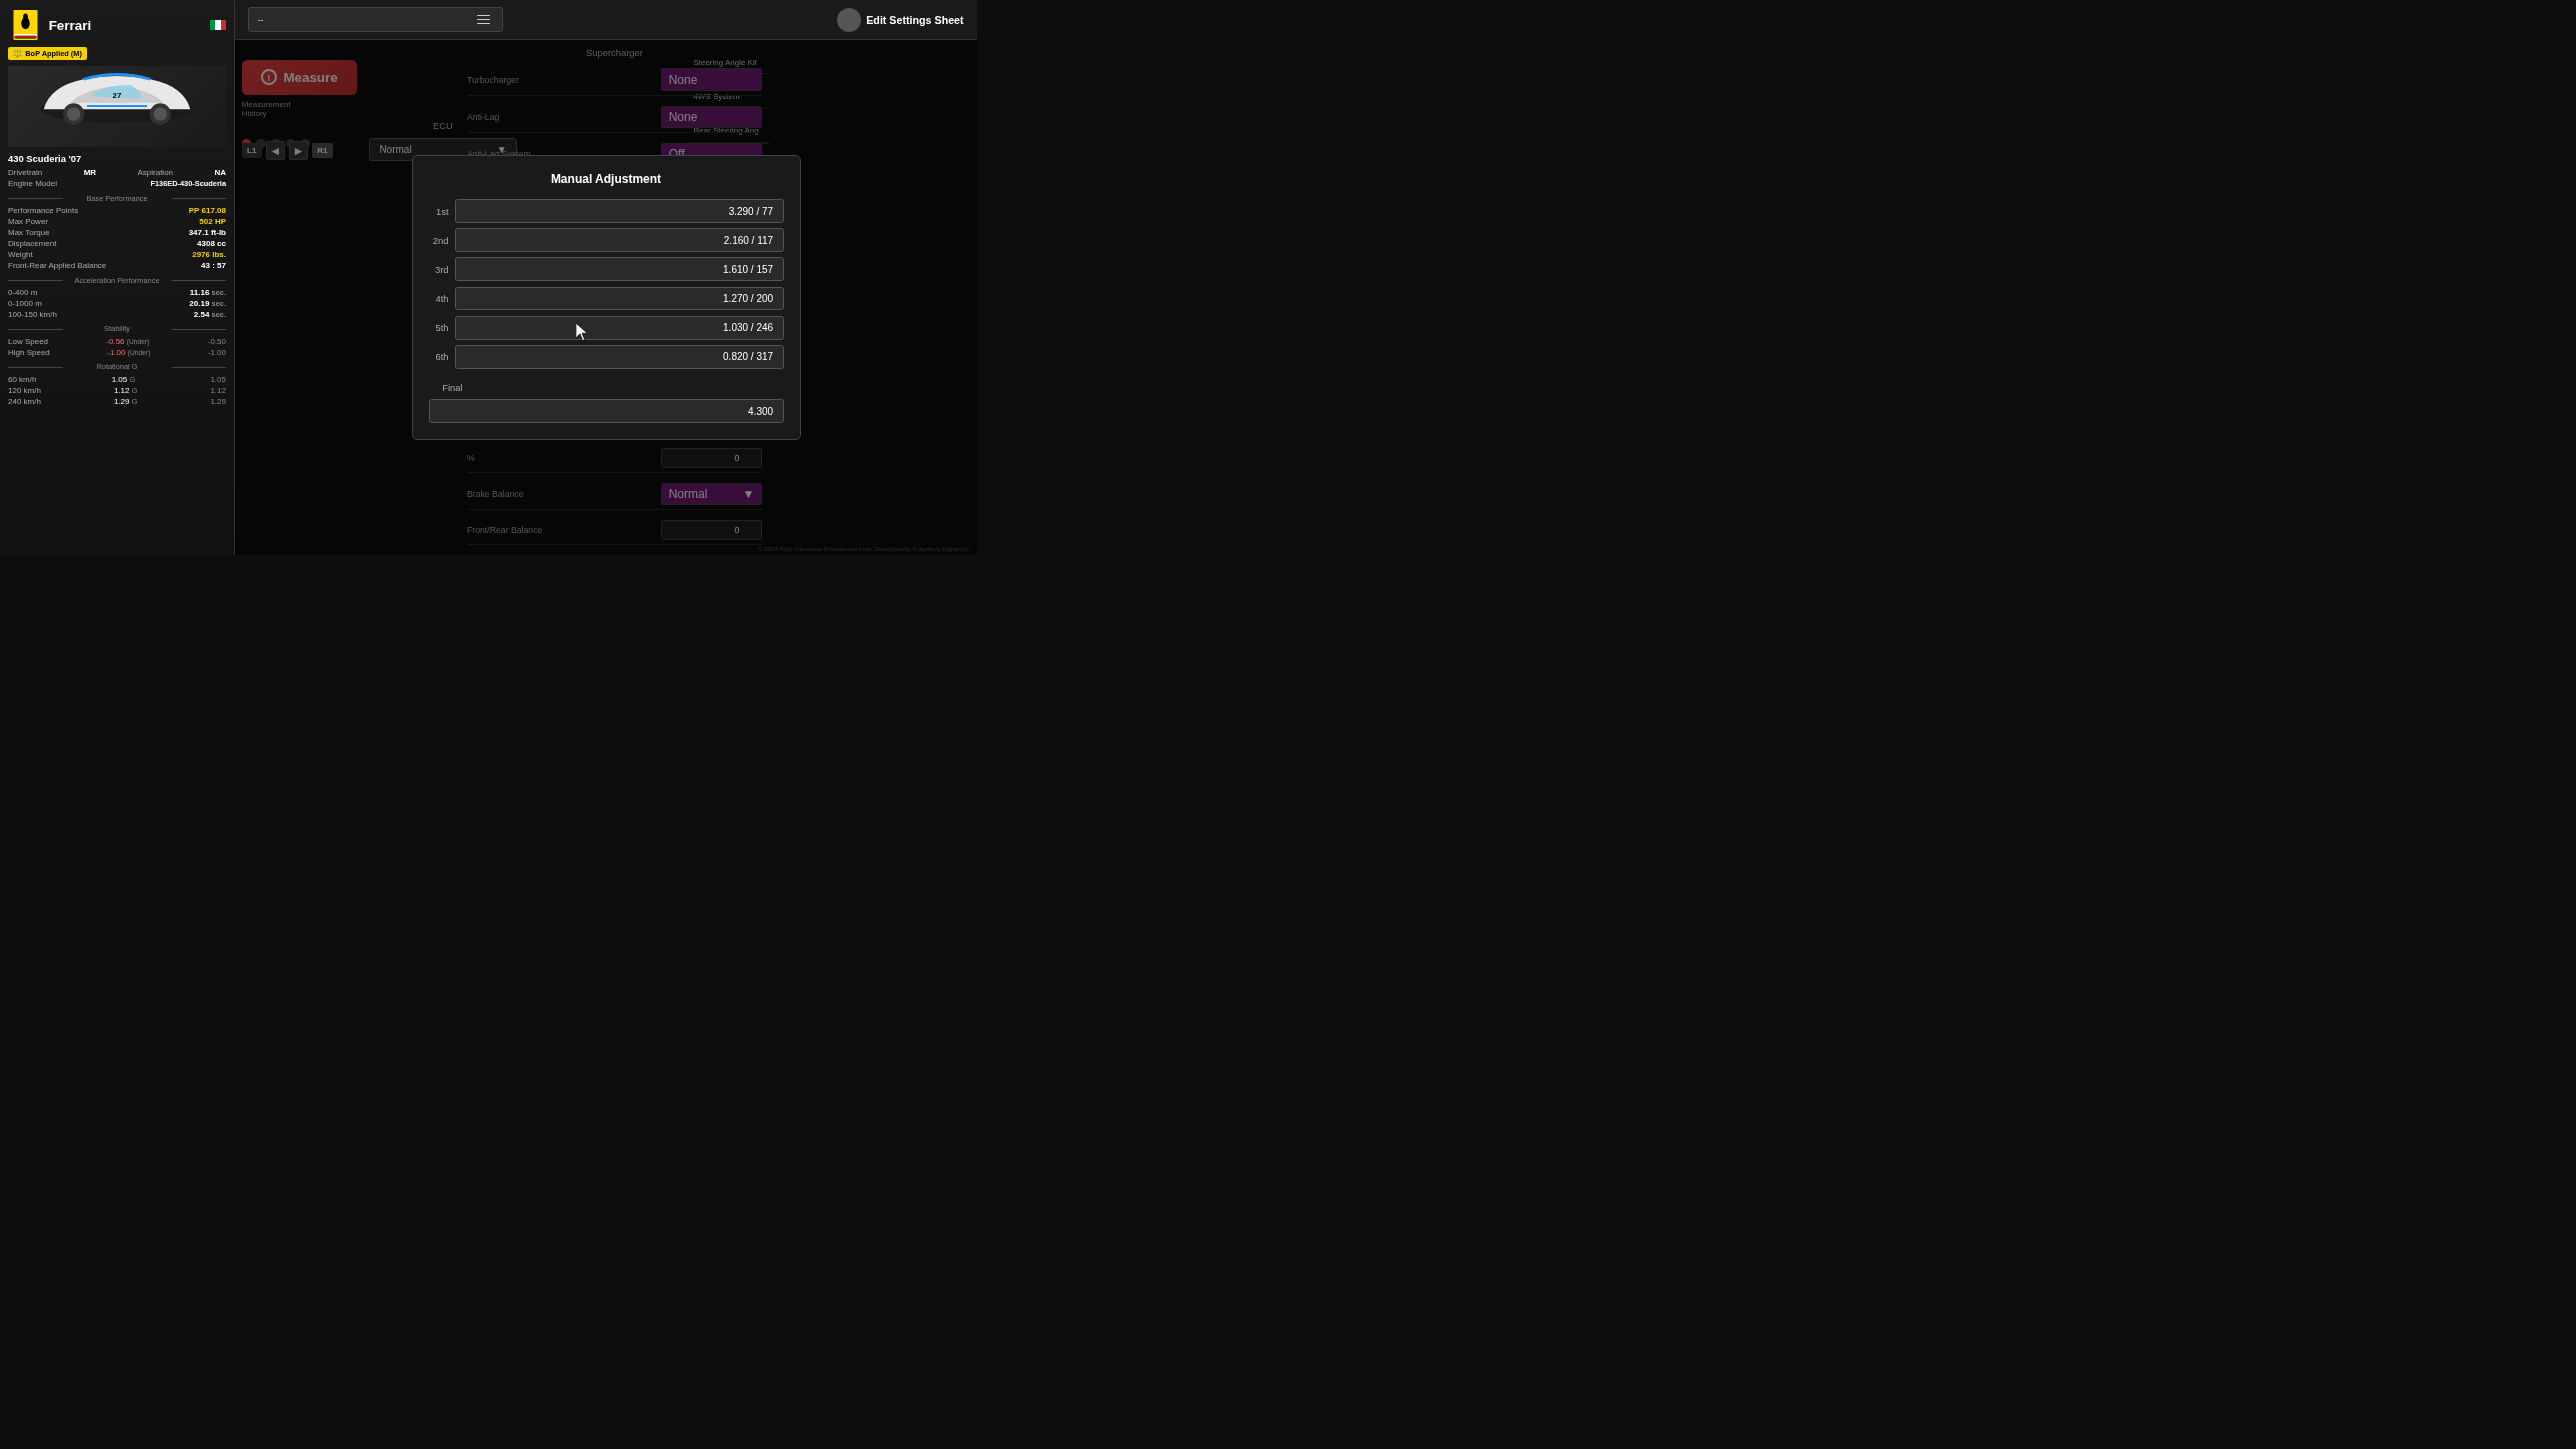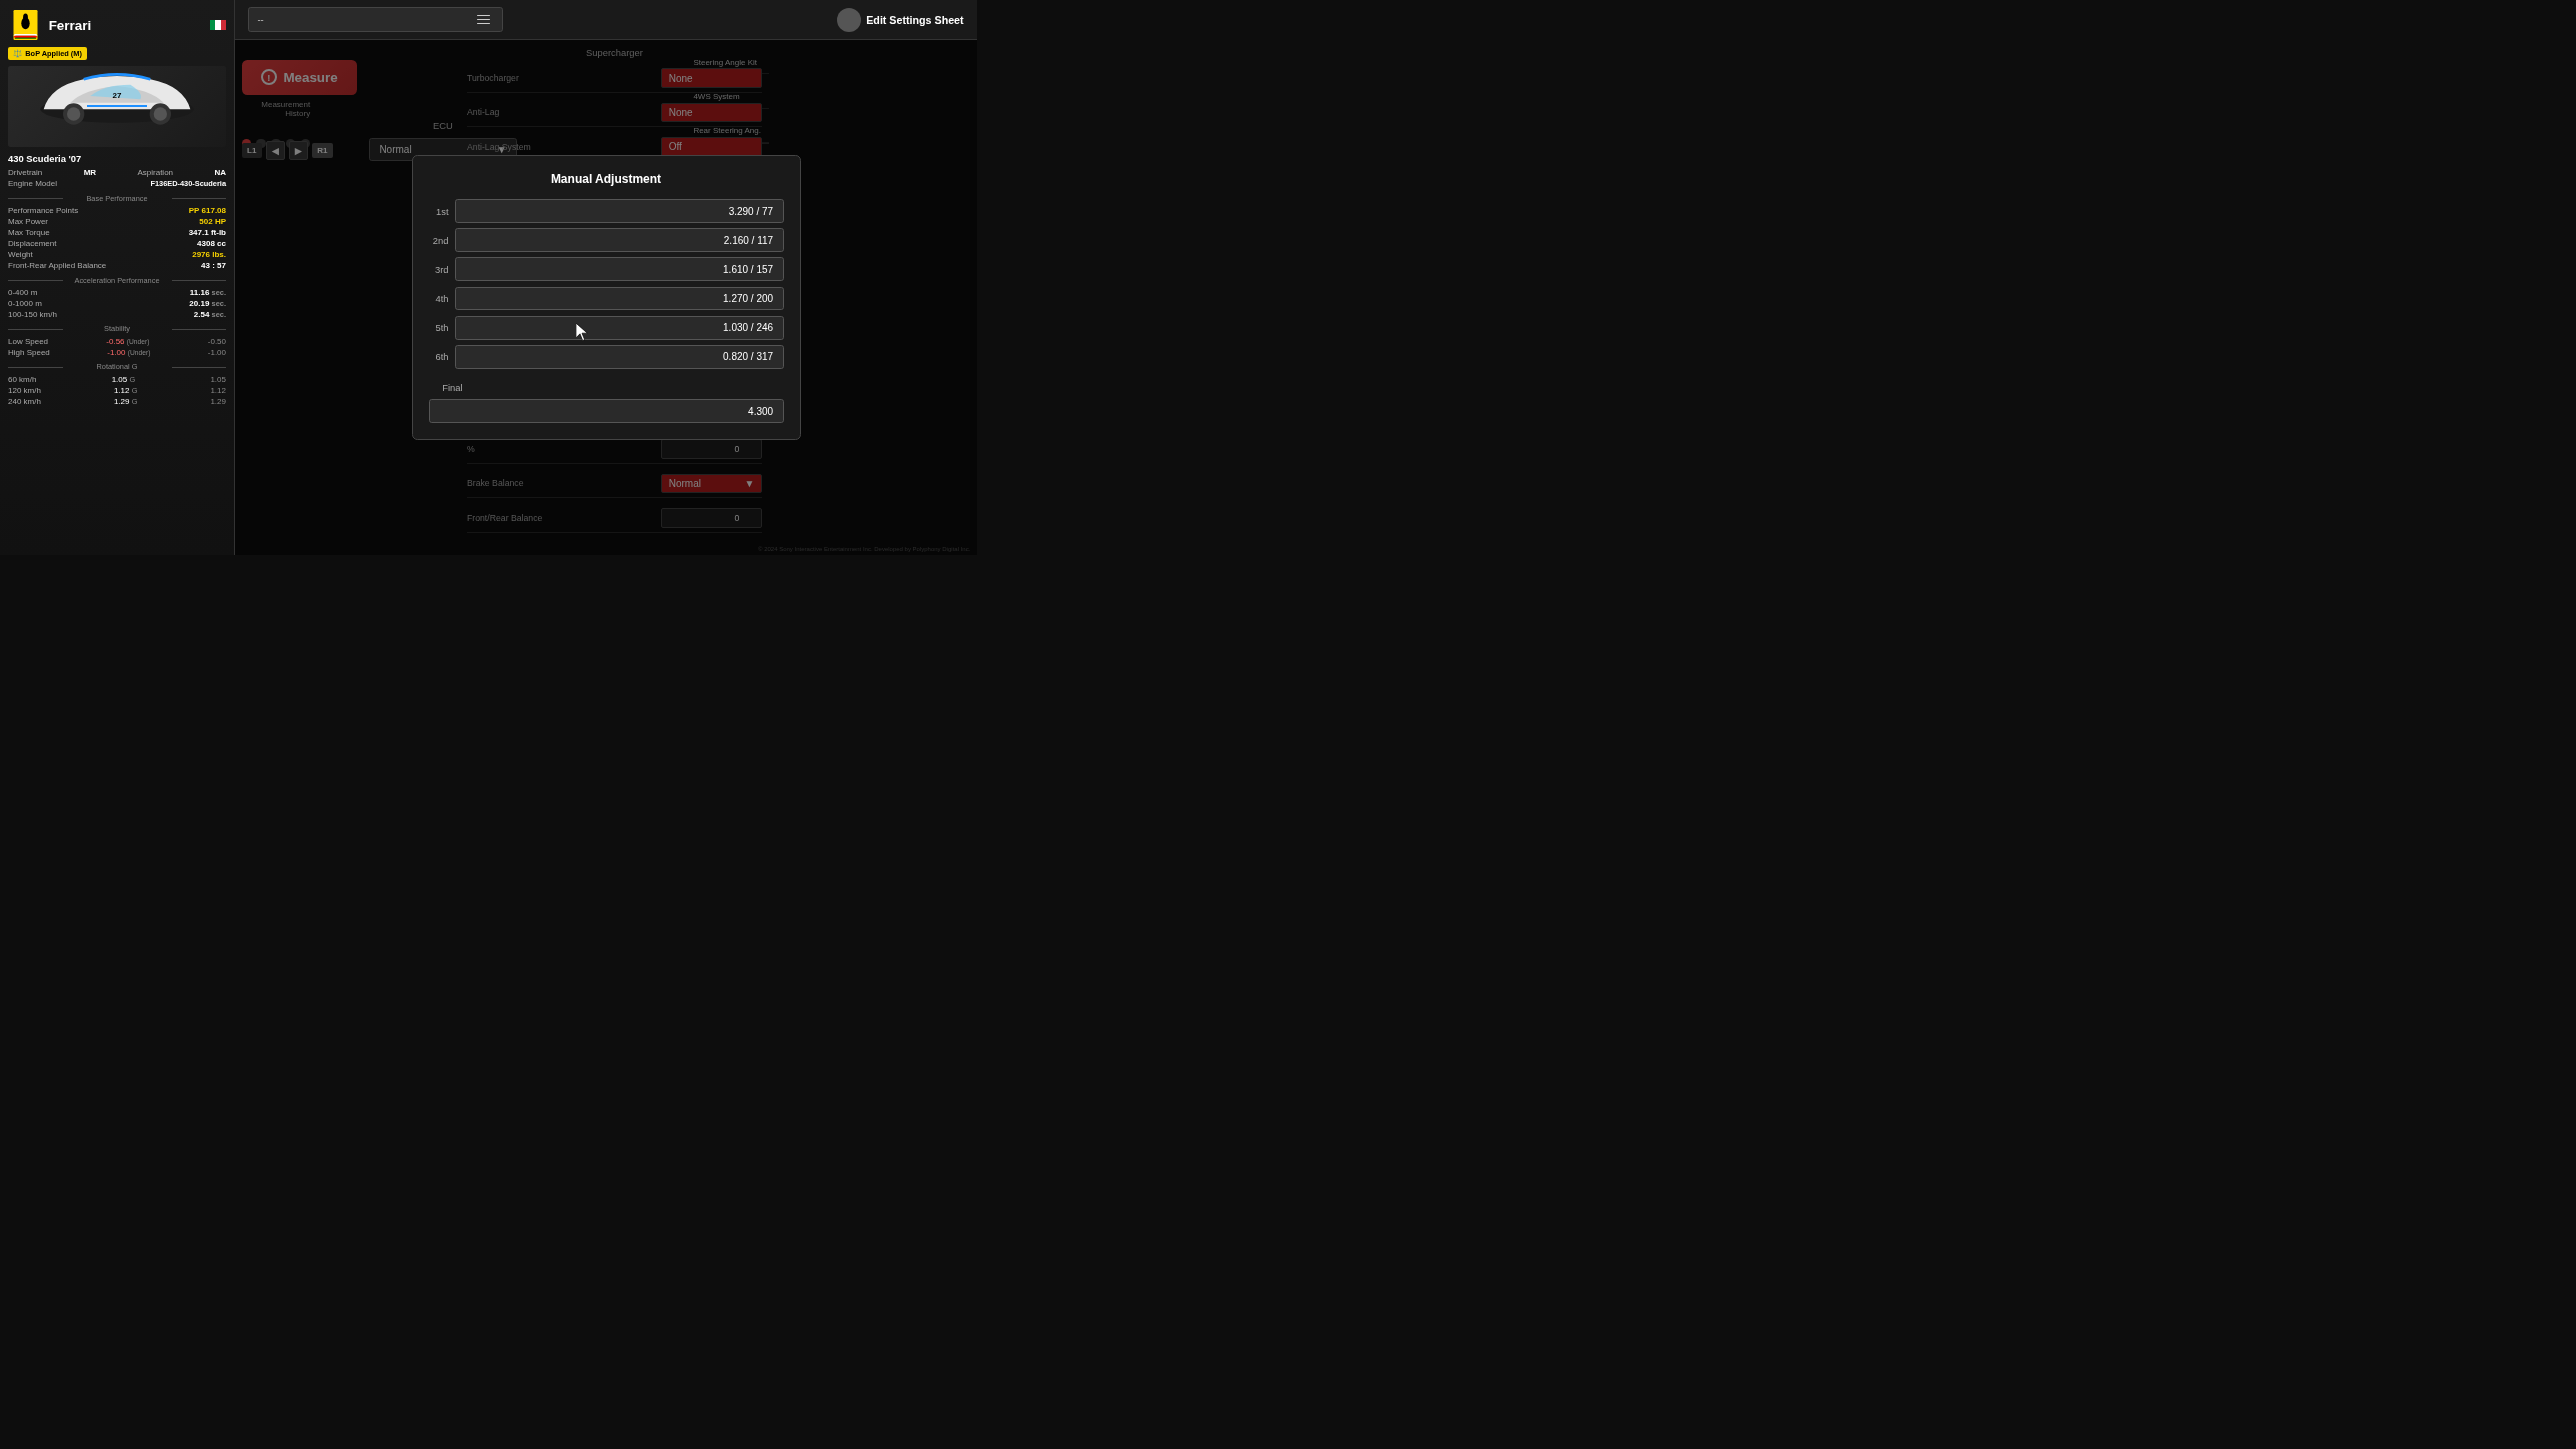--- a/index.html
+++ b/index.html
@@ -232,21 +232,21 @@
     
     .measurement-history {
       position: absolute;
       top: 60px;
       left: 6.7px;
       z-index: 5;
     }
     .measurement-history-label {
       font-size: 8px;
       color: #aaa;
-      text-align: right;
+      text-align: left;
       margin-bottom: 21px;
     }
     .history-dots {
       display: flex;
       gap: 5.4px;
       justify-content: center;
     }
     .history-dot {
       width: 9.4px;
       height: 9.4px;
@@ -503,26 +503,26 @@
       margin-bottom: 5.4px;
       padding: 4px 0;
       border-bottom: 0.7px solid #2a2a2a;
     }
     .engine-row-label {
       color: #aaa;
       font-size: 8.7px;
       flex: 1;
     }
     .engine-select {
-      background: #b91c1c;
+      background: #701a75;
       border: 0.7px solid #444;
       color: #fff;
       padding: 3.4px 6.7px;
       border-radius: 2px;
-      font-size: 10px;
+      font-size: 12px;
       min-width: 101px;
       display: flex;
       align-items: flex-start;
       justify-content: space-between;
       cursor: pointer;
     }
 
     
     .intake-section {
       position: absolute;

